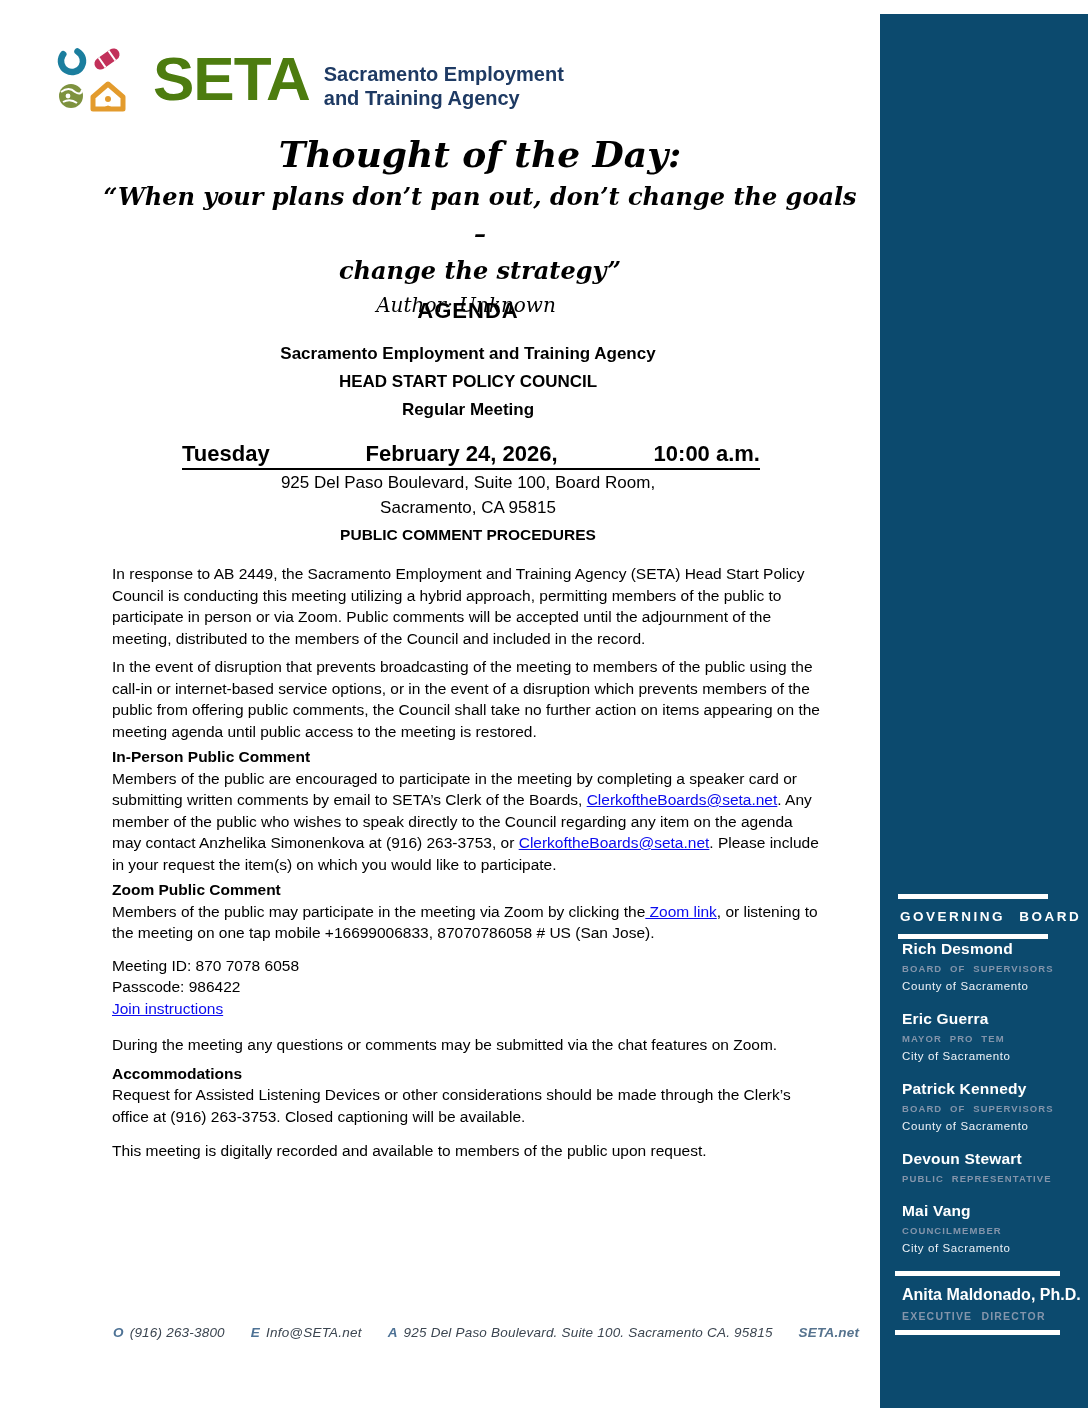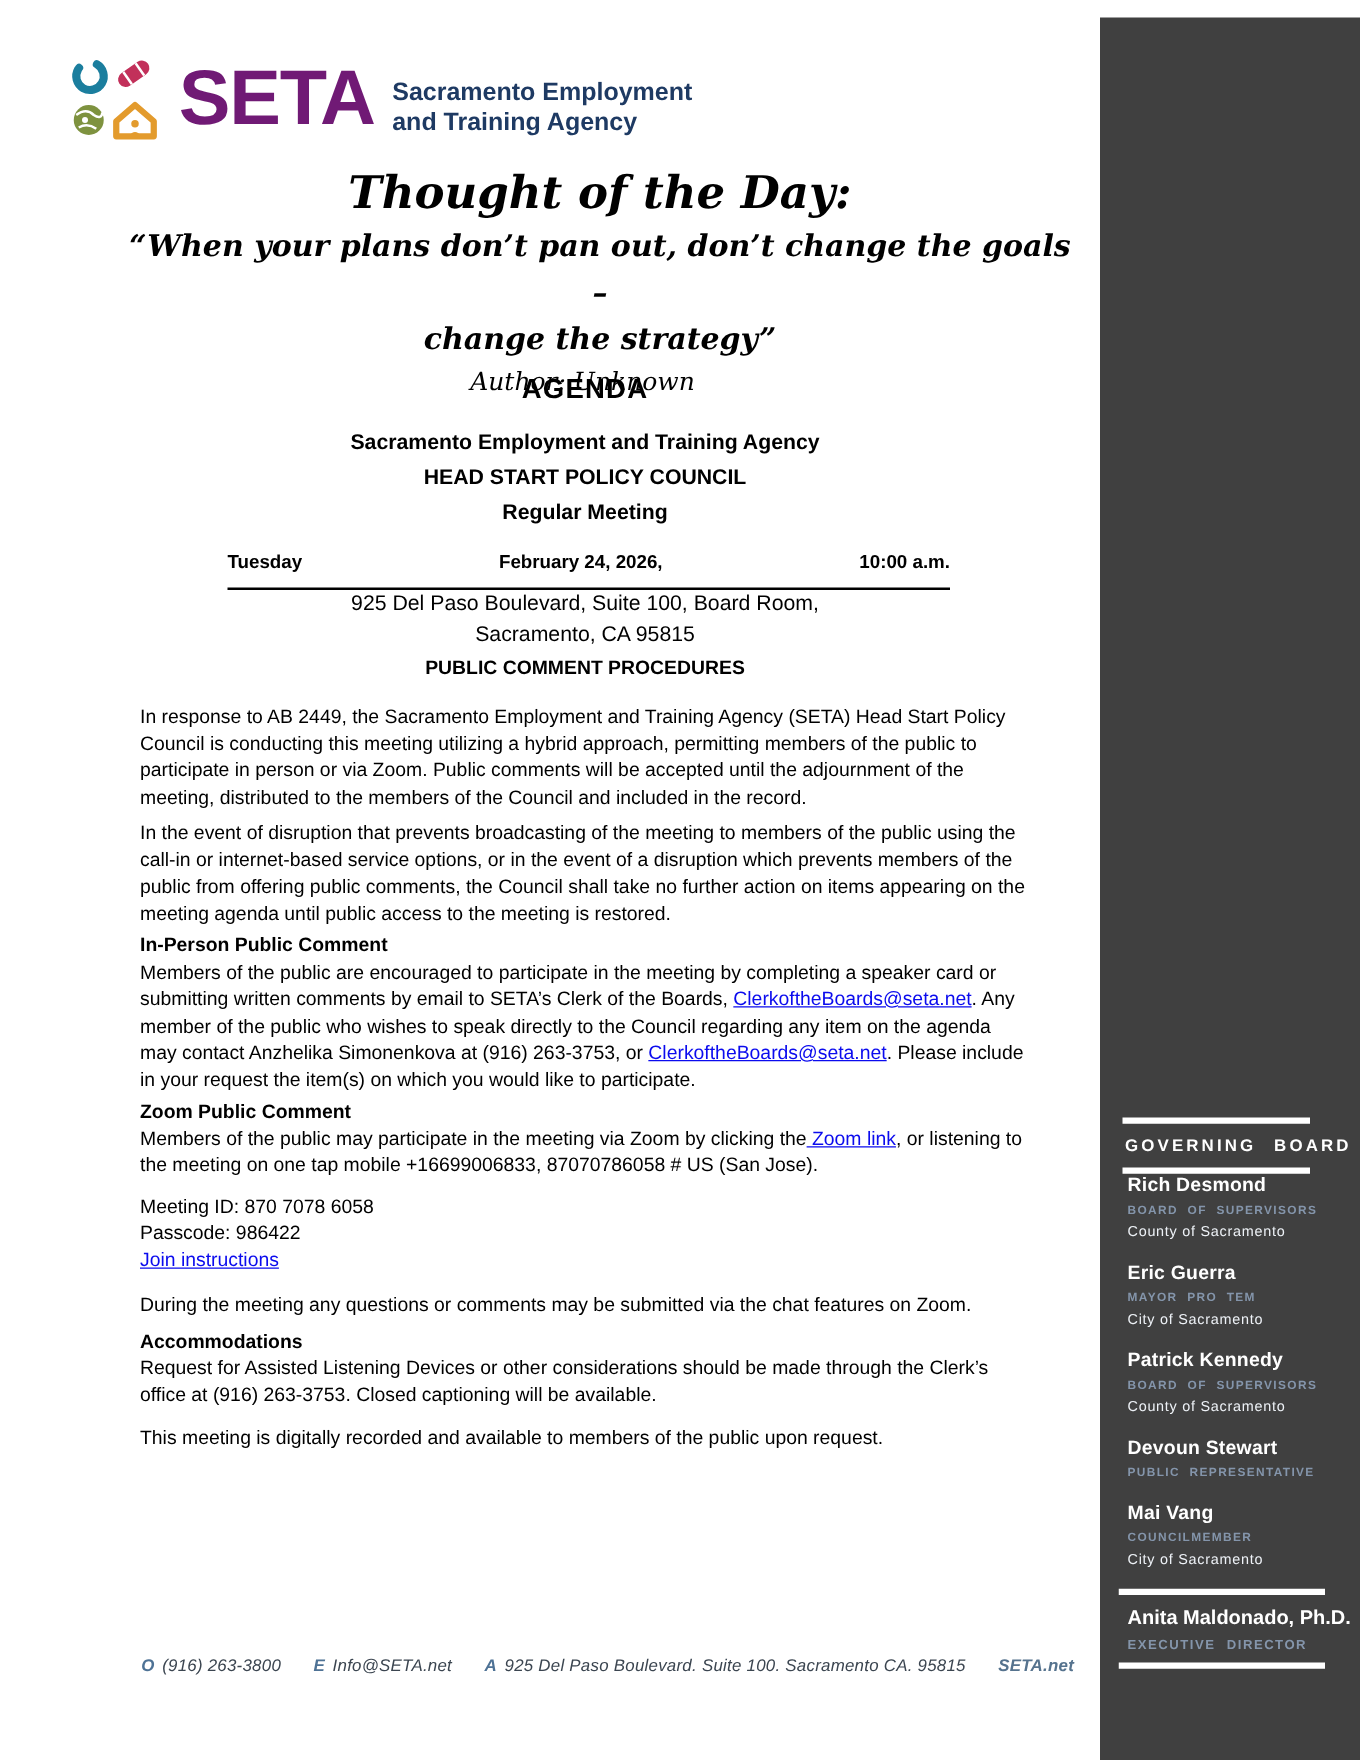--- a/index.html
+++ b/index.html
@@ -1,49 +1,49 @@
 <!DOCTYPE html>
 <html><head>
 <meta charset="utf-8">
 <style>
   * { margin:0; padding:0; box-sizing:border-box; }
   html,body { width:1088px; height:1408px; background:#ffffff; font-family:"Liberation Sans", sans-serif; color:#000; }
   .page { position:relative; width:1088px; height:1408px; overflow:hidden; background:#fff; }
 
   
-  .sidebar { position:absolute; left:880px; top:14px; width:208px; height:1394px; background:#404040; color:#fff; }
+  .sidebar { position:absolute; left:880px; top:14px; width:208px; height:1394px; background:#0c4a6e; color:#fff; }
   .sidebar-inner { padding-top:880px; }
   .sb-rule { height:5px; background:#ffffff; width:150px; margin-left:18px; }
   .sb-heading { margin:10px 0 10px 20px; font-size:13.5px; font-weight:bold; letter-spacing:2.5px; word-spacing:8px; color:#ffffff; }
   .member { margin:0 0 15px 22px; }
   .member:first-of-type { margin-top:24px; }
   .member-name { font-size:15.5px; font-weight:bold; line-height:20px; letter-spacing:0.2px; color:#ffffff; }
   .member-title { font-size:9.5px; font-weight:bold; letter-spacing:1.1px; word-spacing:4px; color:#8495ab; margin-top:3px; line-height:14px; }
   .member-org { font-size:11.5px; color:#eef2f7; margin-top:3px; line-height:15px; letter-spacing:0.6px; }
   .exec-block { margin-top:12px; }
   .exec-rule { height:5px; background:#fff; width:165px; margin-left:15px; }
   .exec-name { font-size:16px; font-weight:bold; margin:8px 0 0 22px; line-height:22px; }
   .exec-title { font-size:10.5px; font-weight:bold; letter-spacing:1.2px; word-spacing:5px; color:#8495ab; margin:4px 0 8px 22px; }
 
   
   .logo-row { position:absolute; top:46px; left:55px; display:flex; align-items:center; }
   .logo-icons { width:72px; height:66px; }
-  .brand { font-size:62px; font-weight:bold; color:#701a75; letter-spacing:-1px; margin-left:16px; line-height:62px; }
+  .brand { font-size:62px; font-weight:bold; color:#4d7c0f; letter-spacing:-1px; margin-left:26px; line-height:62px; }
   .tagline { margin-left:14px; font-size:20px; font-weight:bold; color:#1e3a63; line-height:24px; padding-top:14px; }
 
   
   .thought { position:absolute; top:132px; left:100px; width:760px; text-align:center; font-family:"DejaVu Serif", serif; }
   .thought-title { font-size:36px; font-weight:bold; font-style:italic; line-height:44px; }
   .thought-quote { font-size:24px; font-style:italic; font-weight:bold; line-height:37px; margin-top:2px; }
   .thought-author { font-size:20px; font-style:italic; padding-right:28px; margin-top:4px; }
 
   
   .agenda-head { position:absolute; top:298px; left:112px; width:712px; text-align:center; font-size:22px; font-weight:bold; letter-spacing:1px; }
   .meeting-block { position:absolute; top:340px; left:112px; width:712px; text-align:center; font-size:17px; font-weight:bold; line-height:28px; }
-  .date-row { position:absolute; top:441px; left:182px; width:578px; display:flex; justify-content:space-between; font-size:15px; font-weight:bold; border-bottom:2.5px solid #000; padding-bottom:12px; }
+  .date-row { position:absolute; top:441px; left:182px; width:578px; display:flex; justify-content:space-between; font-size:22px; font-weight:bold; border-bottom:2.5px solid #000; padding-bottom:1px; }
   .address { position:absolute; top:470px; left:112px; width:712px; text-align:center; font-size:17px; line-height:25px; }
   .pcp-head { position:absolute; top:526px; left:112px; width:712px; text-align:center; font-size:15.5px; font-weight:bold; }
 
   
   .body-col { position:absolute; top:563px; left:112px; width:714px; font-size:15.5px; line-height:21.5px; }
   .para { margin-top:0; }
   .mt-a { margin-top:7px; } .mt-b { margin-top:4px; } .mt-c { margin-top:11px; } .mt-d { margin-top:15px; } .mt-e { margin-top:13px; }
   .bold { font-weight:bold; }
   a.link, span.link { color:#0b0bee; text-decoration:underline; cursor:pointer; }
 

